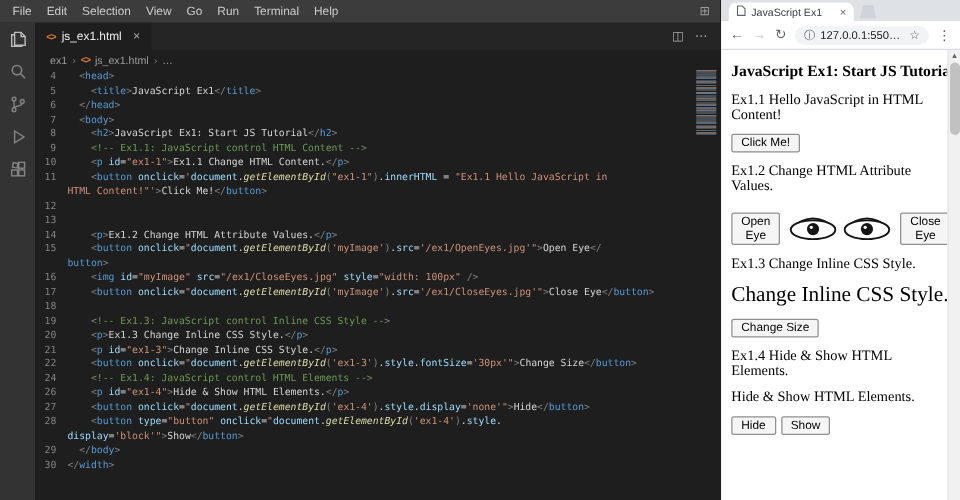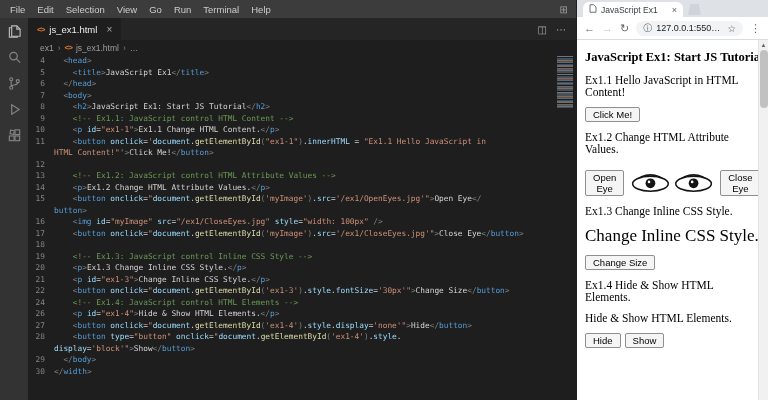--- a/index.html
+++ b/index.html
@@ -31,21 +31,21 @@
   .vsc-breadcrumb { height:15px; display:flex; align-items:center; gap:4px; font-size:8.5px;
                     color:#9d9d9d; padding-left:12px; flex:none; }
   .crumb-sep { color:#7a7a7a; }
   .vsc-codewrap { flex:1; position:relative; overflow:hidden; }
   .code-row { display:flex; height:11.5px; line-height:11.5px;
               font-family:"DejaVu Sans Mono", monospace; font-size:7.8px; white-space:pre; }
   .ln { width:26px; flex:none; text-align:right; padding-right:9px; color:#858585; }
   .lc { flex:1; overflow:hidden; }
   .tk-p { color:#808080; } .tk-t { color:#569cd6; } .tk-a { color:#9cdcfe;margin-top:28px; }
   .tk-s { color:#ce9178; } .tk-c { color:#6a9955; } .tk-x { color:#d4d4d4; }
-  .tk-f { color:#dcdcaa; }
+  .tk-f { color:#dcdcaa;font-style:italic; }
   .vsc-minimap { position:absolute; top:1px; right:3px; width:16px; height:52px; opacity:.85;
     background:
       repeating-linear-gradient(to bottom, rgba(86,156,214,.5) 0 1px, transparent 1px 3px),
       repeating-linear-gradient(to bottom, rgba(206,145,120,.5) 0 1.5px, transparent 1.5px 4.5px),
       repeating-linear-gradient(to bottom, rgba(212,212,212,.3) 0 1px, transparent 1px 2px); }
 
   
   .browser { flex:1; display:flex; flex-direction:column; background:#ffffff;
              border-left:1px solid #202020; min-width:0; }
   .br-tabstrip { height:17px; background:#dee1e6; display:flex; align-items:flex-end;
@@ -174,21 +174,21 @@
               <div class="code-row"><span class="ln">4</span><span class="lc"><span class="tk-x">  </span><span class="tk-p">&lt;</span><span class="tk-t">head</span><span class="tk-p">&gt;</span></span></div>
               <div class="code-row"><span class="ln">5</span><span class="lc"><span class="tk-x">    </span><span class="tk-p">&lt;</span><span class="tk-t">title</span><span class="tk-p">&gt;</span><span class="tk-x">JavaScript Ex1</span><span class="tk-p">&lt;/</span><span class="tk-t">title</span><span class="tk-p">&gt;</span></span></div>
               <div class="code-row"><span class="ln">6</span><span class="lc"><span class="tk-x">  </span><span class="tk-p">&lt;/</span><span class="tk-t">head</span><span class="tk-p">&gt;</span></span></div>
               <div class="code-row"><span class="ln">7</span><span class="lc"><span class="tk-x">  </span><span class="tk-p">&lt;</span><span class="tk-t">body</span><span class="tk-p">&gt;</span></span></div>
               <div class="code-row"><span class="ln">8</span><span class="lc"><span class="tk-x">    </span><span class="tk-p">&lt;</span><span class="tk-t">h2</span><span class="tk-p">&gt;</span><span class="tk-x">JavaScript Ex1: Start JS Tutorial</span><span class="tk-p">&lt;/</span><span class="tk-t">h2</span><span class="tk-p">&gt;</span></span></div>
               <div class="code-row"><span class="ln">9</span><span class="lc"><span class="tk-x">    </span><span class="tk-c">&lt;!-- Ex1.1: JavaScript control HTML Content --&gt;</span></span></div>
               <div class="code-row"><span class="ln">10</span><span class="lc"><span class="tk-x">    </span><span class="tk-p">&lt;</span><span class="tk-t">p</span><span class="tk-x"> </span><span class="tk-a">id</span><span class="tk-x">=</span><span class="tk-s">"ex1-1"</span><span class="tk-p">&gt;</span><span class="tk-x">Ex1.1 Change HTML Content.</span><span class="tk-p">&lt;/</span><span class="tk-t">p</span><span class="tk-p">&gt;</span></span></div>
               <div class="code-row"><span class="ln">11</span><span class="lc"><span class="tk-x">    </span><span class="tk-p">&lt;</span><span class="tk-t">button</span><span class="tk-x"> </span><span class="tk-a">onclick</span><span class="tk-x">=</span><span class="tk-s">'</span><span class="tk-a">document</span><span class="tk-x">.</span><span class="tk-f">getElementById</span><span class="tk-p">(</span><span class="tk-s">"ex1-1"</span><span class="tk-p">)</span><span class="tk-x">.</span><span class="tk-a">innerHTML</span><span class="tk-x"> = </span><span class="tk-s">"Ex1.1 Hello JavaScript in </span></span></div>
               <div class="code-row"><span class="ln"></span><span class="lc"><span class="tk-s">HTML Content!"</span><span class="tk-s">'</span><span class="tk-p">&gt;</span><span class="tk-x">Click Me!</span><span class="tk-p">&lt;/</span><span class="tk-t">button</span><span class="tk-p">&gt;</span></span></div>
               <div class="code-row"><span class="ln">12</span><span class="lc"></span></div>
-              <div class="code-row"><span class="ln">13</span><span class="lc"><span class="tk-x">    </span><span class="tk-c">&lt;!-- Ex1.2: JavaScript control HTML Attribute Values --&gt;</span></span></div>
+              <div class="code-row"><span class="ln">13</span><span class="lc"><span class="tk-x">    </span></span></div>
               <div class="code-row"><span class="ln">14</span><span class="lc"><span class="tk-x">    </span><span class="tk-p">&lt;</span><span class="tk-t">p</span><span class="tk-p">&gt;</span><span class="tk-x">Ex1.2 Change HTML Attribute Values.</span><span class="tk-p">&lt;/</span><span class="tk-t">p</span><span class="tk-p">&gt;</span></span></div>
               <div class="code-row"><span class="ln">15</span><span class="lc"><span class="tk-x">    </span><span class="tk-p">&lt;</span><span class="tk-t">button</span><span class="tk-x"> </span><span class="tk-a">onclick</span><span class="tk-x">=</span><span class="tk-s">"</span><span class="tk-a">document</span><span class="tk-x">.</span><span class="tk-f">getElementById</span><span class="tk-p">(</span><span class="tk-s">'myImage'</span><span class="tk-p">)</span><span class="tk-x">.</span><span class="tk-a">src</span><span class="tk-x">=</span><span class="tk-s">'/ex1/OpenEyes.jpg'</span><span class="tk-s">"</span><span class="tk-p">&gt;</span><span class="tk-x">Open Eye</span><span class="tk-p">&lt;/</span></span></div>
               <div class="code-row"><span class="ln"></span><span class="lc"><span class="tk-t">button</span><span class="tk-p">&gt;</span></span></div>
               <div class="code-row"><span class="ln">16</span><span class="lc"><span class="tk-x">    </span><span class="tk-p">&lt;</span><span class="tk-t">img</span><span class="tk-x"> </span><span class="tk-a">id</span><span class="tk-x">=</span><span class="tk-s">"myImage"</span><span class="tk-x"> </span><span class="tk-a">src</span><span class="tk-x">=</span><span class="tk-s">"/ex1/CloseEyes.jpg"</span><span class="tk-x"> </span><span class="tk-a">style</span><span class="tk-x">=</span><span class="tk-s">"width: 100px"</span><span class="tk-x"> </span><span class="tk-p">/&gt;</span></span></div>
               <div class="code-row"><span class="ln">17</span><span class="lc"><span class="tk-x">    </span><span class="tk-p">&lt;</span><span class="tk-t">button</span><span class="tk-x"> </span><span class="tk-a">onclick</span><span class="tk-x">=</span><span class="tk-s">"</span><span class="tk-a">document</span><span class="tk-x">.</span><span class="tk-f">getElementById</span><span class="tk-p">(</span><span class="tk-s">'myImage'</span><span class="tk-p">)</span><span class="tk-x">.</span><span class="tk-a">src</span><span class="tk-x">=</span><span class="tk-s">'/ex1/CloseEyes.jpg'</span><span class="tk-s">"</span><span class="tk-p">&gt;</span><span class="tk-x">Close Eye</span><span class="tk-p">&lt;/</span><span class="tk-t">button</span><span class="tk-p">&gt;</span></span></div>
               <div class="code-row"><span class="ln">18</span><span class="lc"></span></div>
               <div class="code-row"><span class="ln">19</span><span class="lc"><span class="tk-x">    </span><span class="tk-c">&lt;!-- Ex1.3: JavaScript control Inline CSS Style --&gt;</span></span></div>
               <div class="code-row"><span class="ln">20</span><span class="lc"><span class="tk-x">    </span><span class="tk-p">&lt;</span><span class="tk-t">p</span><span class="tk-p">&gt;</span><span class="tk-x">Ex1.3 Change Inline CSS Style.</span><span class="tk-p">&lt;/</span><span class="tk-t">p</span><span class="tk-p">&gt;</span></span></div>
               <div class="code-row"><span class="ln">21</span><span class="lc"><span class="tk-x">    </span><span class="tk-p">&lt;</span><span class="tk-t">p</span><span class="tk-x"> </span><span class="tk-a">id</span><span class="tk-x">=</span><span class="tk-s">"ex1-3"</span><span class="tk-p">&gt;</span><span class="tk-x">Change Inline CSS Style.</span><span class="tk-p">&lt;/</span><span class="tk-t">p</span><span class="tk-p">&gt;</span></span></div>
               <div class="code-row"><span class="ln">22</span><span class="lc"><span class="tk-x">    </span><span class="tk-p">&lt;</span><span class="tk-t">button</span><span class="tk-x"> </span><span class="tk-a">onclick</span><span class="tk-x">=</span><span class="tk-s">"</span><span class="tk-a">document</span><span class="tk-x">.</span><span class="tk-f">getElementById</span><span class="tk-p">(</span><span class="tk-s">'ex1-3'</span><span class="tk-p">)</span><span class="tk-x">.</span><span class="tk-a">style</span><span class="tk-x">.</span><span class="tk-a">fontSize</span><span class="tk-x">=</span><span class="tk-s">'30px'</span><span class="tk-s">"</span><span class="tk-p">&gt;</span><span class="tk-x">Change Size</span><span class="tk-p">&lt;/</span><span class="tk-t">button</span><span class="tk-p">&gt;</span></span></div>

